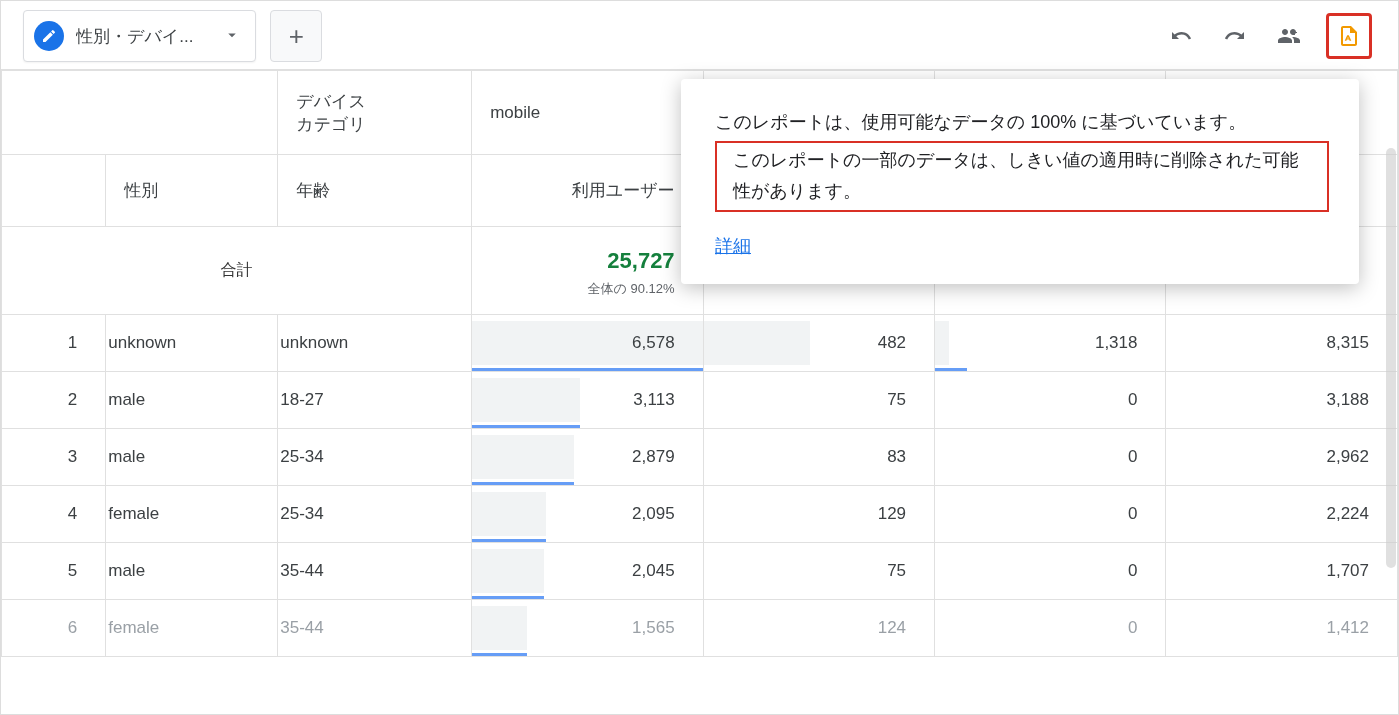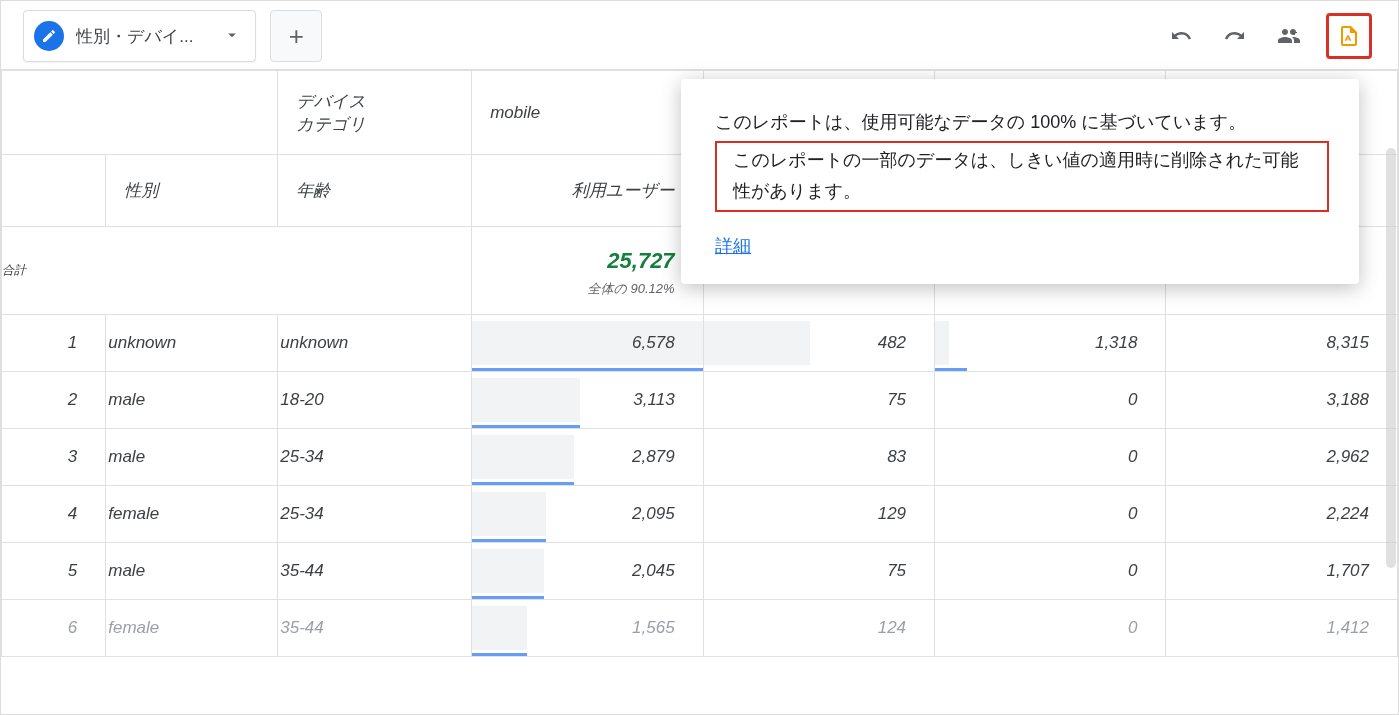--- a/index.html
+++ b/index.html
@@ -12,36 +12,36 @@
 .tab-caret { margin-left:18px; color:#5f6368;}
 .tab-caret svg{ width:18px; height:18px; fill:#5f6368;}
 .add-tab { width:52px; height:52px; display:flex; align-items:center; justify-content:center; margin-left:14px; font-size:26px; color:#5f6368; border-radius:4px; background:#f8f9fa; border:1px solid #dadce0;}
 .spacer{flex:1;}
 .tb-icons{display:flex; align-items:center; gap:20px; padding-right:14px;}
 .tb-btn{width:34px; height:34px; display:flex; align-items:center; justify-content:center; color:#5f6368; border-radius:50%;}
 .tb-btn svg{width:24px; height:24px; fill:#5f6368;}
 .tb-btn.quality svg{fill:#f29900;}
 .hl-quality{border:3px solid #d93025; border-radius:4px; padding:2px; width:46px; height:46px; display:flex; align-items:center; justify-content:center;}
 
-.table-wrap{position:relative; overflow:auto; height:calc(715px - 72px);font-style:italic;}
+.table-wrap{position:relative; overflow:auto; height:calc(715px - 72px);}
 table{border-collapse:collapse; width:100%; table-layout:fixed;}
 th,td{border:1px solid #e0e0e0; vertical-align:middle;}
 td{height:57px;}
 .col-idx{width:100px;}
 .col-gen{width:165px;}
 .col-age{width:186px;}
 .col-m1{width:222px;}
 .col-m2{width:222px;}
 .col-m3{width:222px;}
 .col-m4{width:222px;}
 .header1 td{height:84px; font-size:17px; color:#3c4043; padding:0 18px; text-align:left;}
 .header2 td{height:72px; font-size:17px; color:#3c4043; padding:0 18px; text-align:left;}
 .header2 .metric-label{text-align:right; padding-right:28px;}
 .total-row td{height:88px;}
-.total-label{font-size:12px; text-align:left;}
+.total-label{font-size:16px; text-align:center;}
 .total-cell{ text-align:right; padding:16px 28px 12px 12px;}
 .total-num{font-size:22px; font-weight:600; color:#15803d;}
 .total-sub{font-size:13px; color:#5f6368; margin-top:6px;}
 .data-row td{font-size:17px; color:#3c4043;}
 .idx{text-align:right; padding-right:28px; color:#5f6368;}
 .gen{text-align:left; padding-left:2px;}
 .age{text-align:left; padding-left:2px;}
 .metric-cell{position:relative; text-align:right; padding:0 28px 0 12px;}
 .metric-cell .bar-bg{position:absolute; left:0; top:6px; bottom:6px; background:#f1f3f4;}
 .metric-cell .bar-fg{position:absolute; left:0; bottom:0; height:3px; background:#669df6;}
@@ -149,21 +149,21 @@
           <td class="gen">unknown</td>
           <td class="age">unknown</td>
           <td class="metric-cell"><span class="bar-bg" style="width:100%"></span><span class="bar-fg" style="width:100%"></span><span class="num">6,578</span></td>
           <td class="metric-cell"><span class="bar-bg" style="width:46%"></span><span class="bar-fg" style="width:0%"></span><span class="num">482</span></td>
           <td class="metric-cell"><span class="bar-bg" style="width:6%"></span><span class="bar-fg" style="width:14%"></span><span class="num">1,318</span></td>
           <td class="metric-cell"><span class="num">8,315</span></td>
         </tr>
         <tr class="data-row">
           <td class="idx">2</td>
           <td class="gen">male</td>
-          <td class="age">18-20</td>
+          <td class="age">18-27</td>
           <td class="metric-cell"><span class="bar-bg" style="width:47%"></span><span class="bar-fg" style="width:47%"></span><span class="num">3,113</span></td>
           <td class="metric-cell"><span class="bar-bg" style="width:0%"></span><span class="bar-fg" style="width:0%"></span><span class="num">75</span></td>
           <td class="metric-cell"><span class="bar-bg" style="width:0%"></span><span class="bar-fg" style="width:0%"></span><span class="num">0</span></td>
           <td class="metric-cell"><span class="num">3,188</span></td>
         </tr>
         <tr class="data-row">
           <td class="idx">3</td>
           <td class="gen">male</td>
           <td class="age">25-34</td>
           <td class="metric-cell"><span class="bar-bg" style="width:44%"></span><span class="bar-fg" style="width:44%"></span><span class="num">2,879</span></td>

